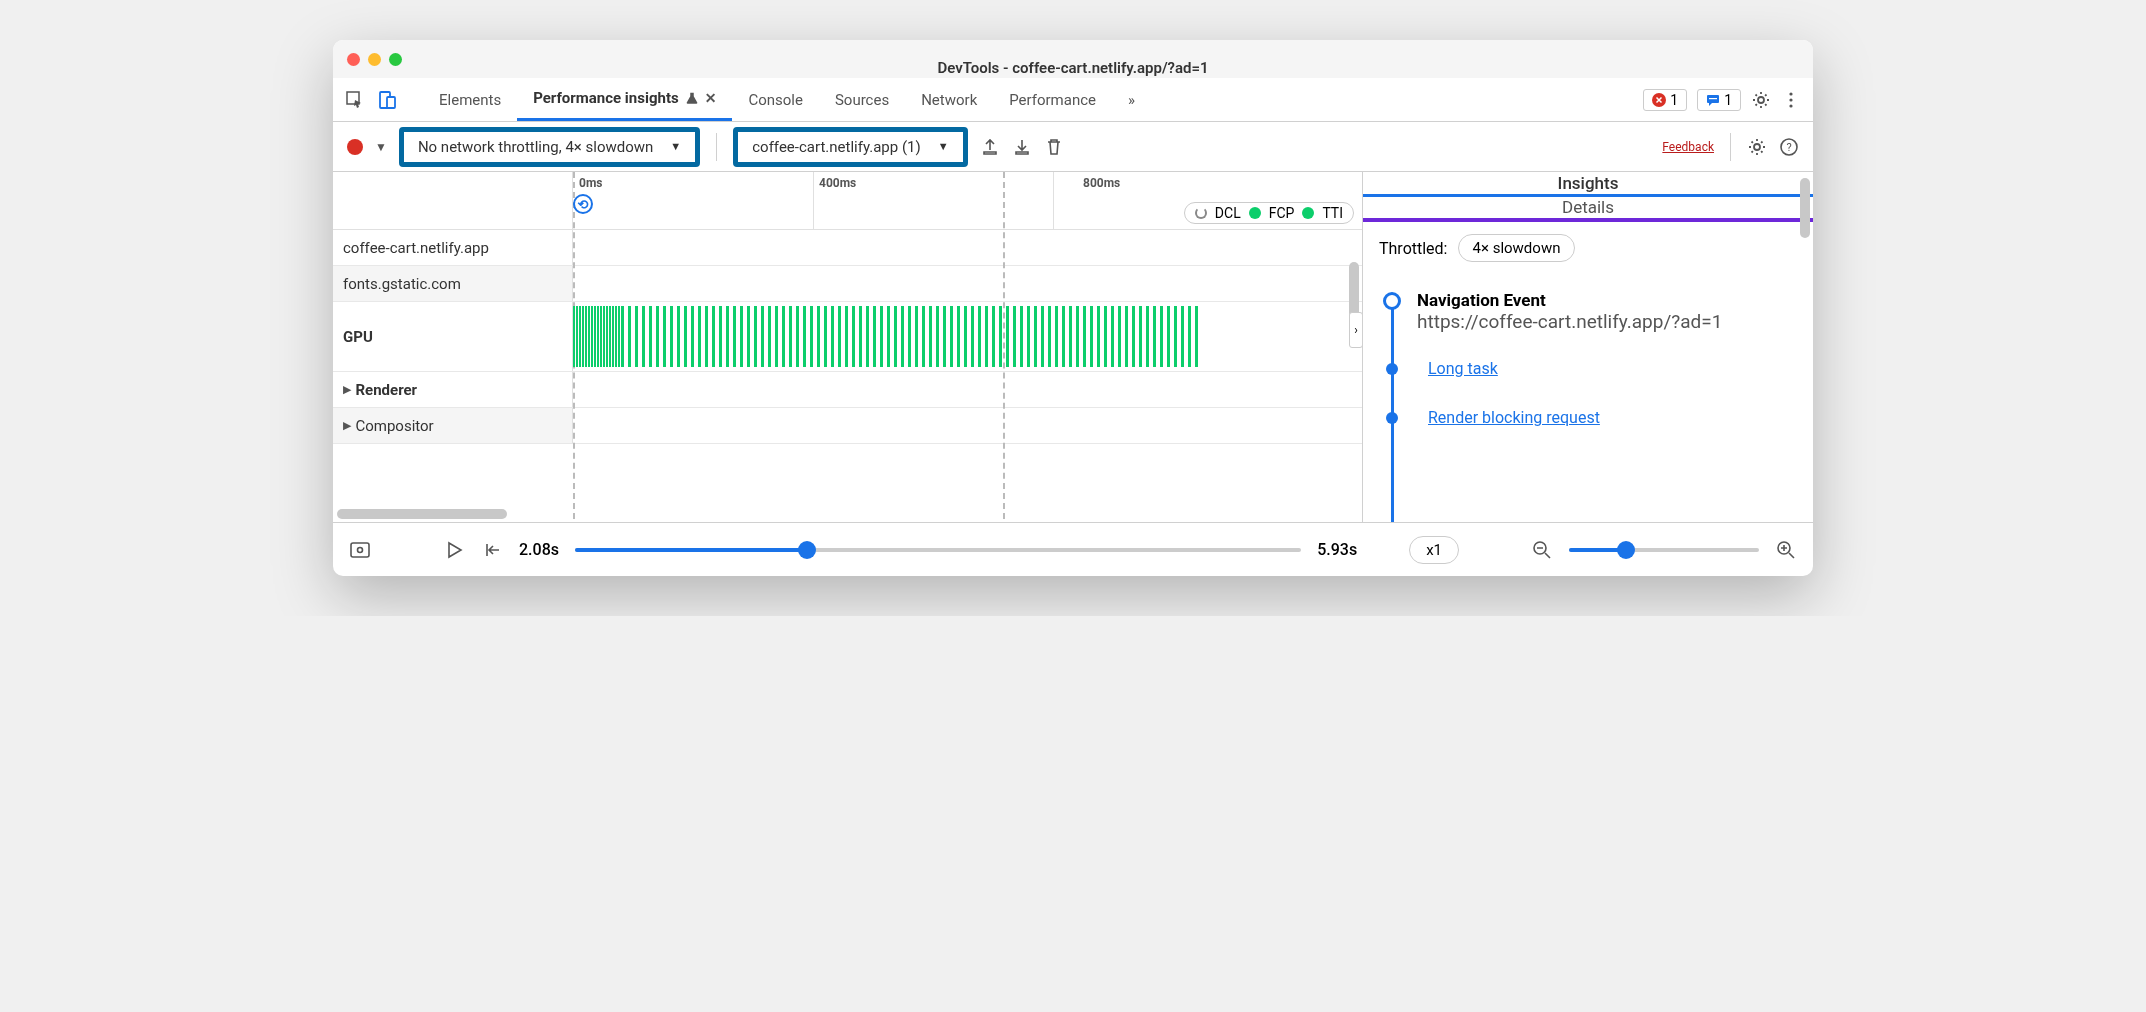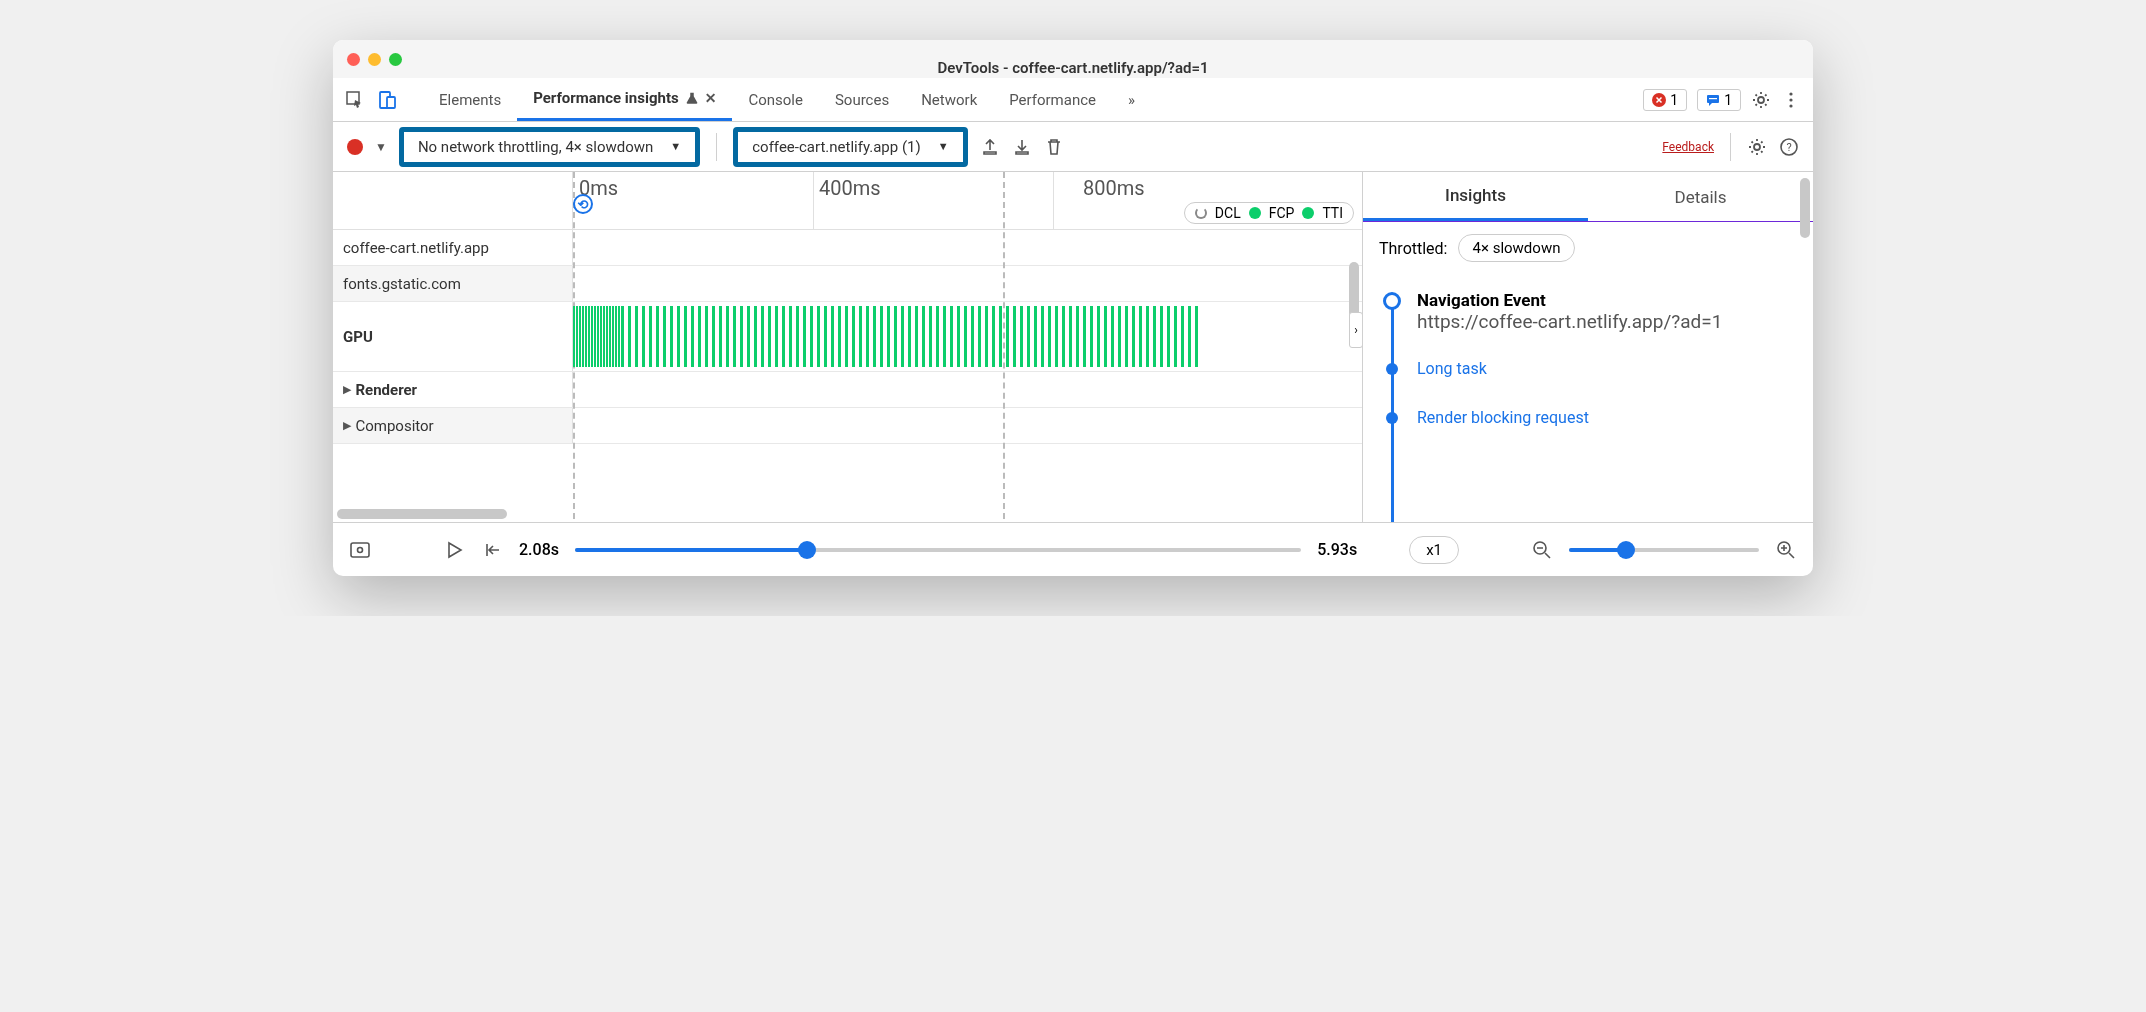--- a/index.html
+++ b/index.html
@@ -36,21 +36,21 @@
 .spacer { flex:1; }
 .link-u { color:#b91c1c; text-decoration:underline; font-size:12px; }
 
 .content { display:flex; height: 350px; position:relative; }
 .left-panel { flex:1; position:relative; overflow:hidden; border-right:1px solid #d0d0d0; }
 .right-panel { width: 450px; display:flex; flex-direction:column; }
 
 .timeline-header { height:58px; border-bottom:1px solid #e0e0e0; position:relative; display:flex; }
 .track-label { width:240px; flex-shrink:0; border-right:1px solid #e0e0e0; }
 .ruler-area { flex:1; position:relative; }
-.tick { position:absolute; top:4px; font-size:20px; color:#555; }
+.tick { position:absolute; top:4px; font-size:12px; color:#555;font-weight:bold; }
 .tick-line { position:absolute; top:0; bottom:0; width:1px; background:#e0e0e0; }
 .start-marker { position:absolute; left:0; top:22px; width:20px; height:20px; border:2px solid #1a73e8; border-radius:50%; background:#fff; display:flex; align-items:center; justify-content:center; color:#1a73e8; font-size:13px; font-weight:bold; }
 .vdash { position:absolute; top:0; bottom:-300px; left:0; width:0; border-left:2px dashed #bbb; }
 .metrics-pill { position:absolute; right:8px; top:30px; border:1px solid #ccc; border-radius:14px; padding:2px 10px; display:flex; align-items:center; gap:8px; font-size:14px; background:#fff; }
 .metrics-pill .dot { width:12px; height:12px; border-radius:50%; }
 .dot.green { background:#0cce6b; }
 .metrics-pill .ring { width:12px; height:12px; border:2px solid #888; border-radius:50%; border-top-color:transparent; }
 
 .track-row { height:36px; display:flex; border-bottom:1px solid #e8e8e8; }
 .track-row .label { width:240px; padding:6px 10px; font-size:15px; color:#333; display:flex; align-items:center; gap:4px; border-right:1px solid #e0e0e0; background:#fff; }
@@ -59,36 +59,36 @@
 .track-row.gpu { height:70px; }
 .track-row.gpu .label { font-weight:700; }
 .gpu-bars { position:absolute; left:0; right:10px; top:4px; bottom:4px; display:flex; align-items:stretch; }
 .gpu-bars span { background:#0cce6b; width:3px; margin-right:4px; }
 .gpu-dense { display:flex; }
 .gpu-dense span { width:2px; margin-right:1px; background:#0cce6b; }
 .tri { font-size:11px; color:#555; }
 
 .expand-handle { position:absolute; right:-1px; top:140px; width:14px; height:36px; background:#fff; border:1px solid #ccc; border-radius:3px; display:flex; align-items:center; justify-content:center; font-size:12px; cursor:pointer; z-index:5; }
 
-.right-tabs { height:50px; display:flex; border-bottom:1px solid #6d28d9; }
+.right-tabs { height:50px; display:flex; border-bottom:4px solid #6d28d9;flex-direction:column; }
 .rtab { flex:1; display:flex; align-items:center; justify-content:center; font-size:17px; color:#555; cursor:pointer; }
 .rtab.active { color:#333; border-bottom:3px solid #1a73e8; font-weight:500; }
 .throttle-row { padding:12px 16px; display:flex; align-items:center; gap:10px; font-size:16px; }
 .pill { border:1px solid #ccc; border-radius:16px; padding:4px 14px; font-size:15px; }
 
 .event-list { padding: 10px 0 10px 20px; position:relative; overflow:auto; flex:1; }
 .event-item { display:flex; align-items:flex-start; gap:16px; padding:6px 0; }
 .event-marker { width:18px; display:flex; justify-content:center; position:relative; }
 .event-marker .circle { width:18px; height:18px; border:3px solid #1a73e8; border-radius:50%; background:#fff; margin-top:2px; }
 .event-marker .dotfill { width:12px; height:12px; background:#1a73e8; border-radius:50%; margin-top:4px; }
 .event-line { position:absolute; left:28px; top:30px; bottom:0; width:3px; background:#1a73e8; }
 .event-text { flex:1; }
 .event-title { font-weight:700; font-size:17px; }
 .event-sub { font-size:19px; color:#555; }
-.event-link { color:#1a73e8; font-size:16px; }
+.event-link { color:#1a73e8; text-decoration:underline; font-size:16px;margin-left:11px; }
 
 .footer { height:54px; border-top:1px solid #d0d0d0; display:flex; align-items:center; padding:0 16px; gap:16px; }
 .footer-icon { width:22px; height:22px; color:#555; display:flex; align-items:center; justify-content:center; cursor:pointer; }
 .time-label { font-size:16px; font-weight:500; }
 .slider { height:4px; background:#ccc; border-radius:2px; position:relative; }
 .slider .fill { position:absolute; left:0; height:100%; background:#1a73e8; border-radius:2px; }
 .slider .thumb { position:absolute; width:18px; height:18px; background:#1a73e8; border-radius:50%; top:50%; transform:translate(-50%,-50%); }
 .x1 { border:1px solid #ccc; border-radius:16px; padding:4px 16px; font-size:15px; }
 
 .hscroll { position:absolute; left:4px; bottom:3px; height:10px; width:170px; background:#c8c8c8; border-radius:5px; }

